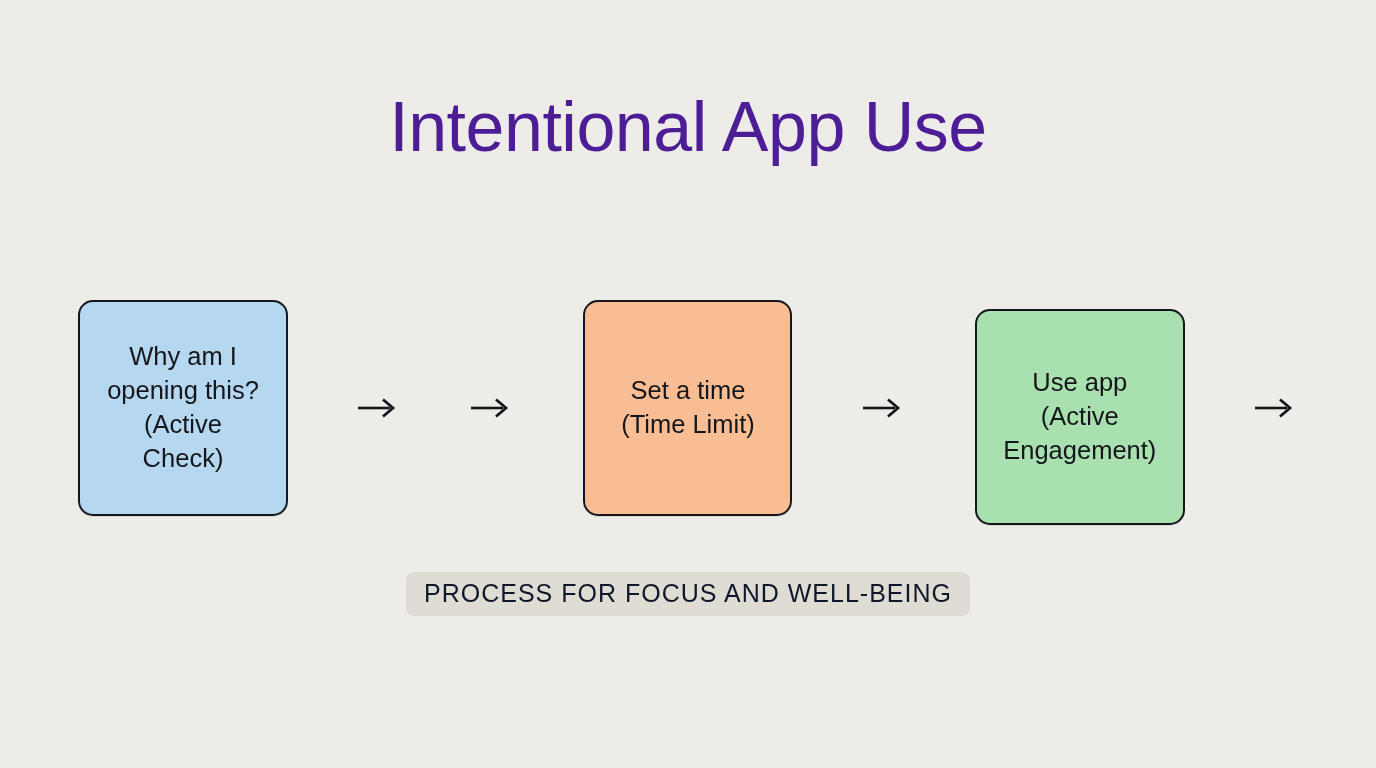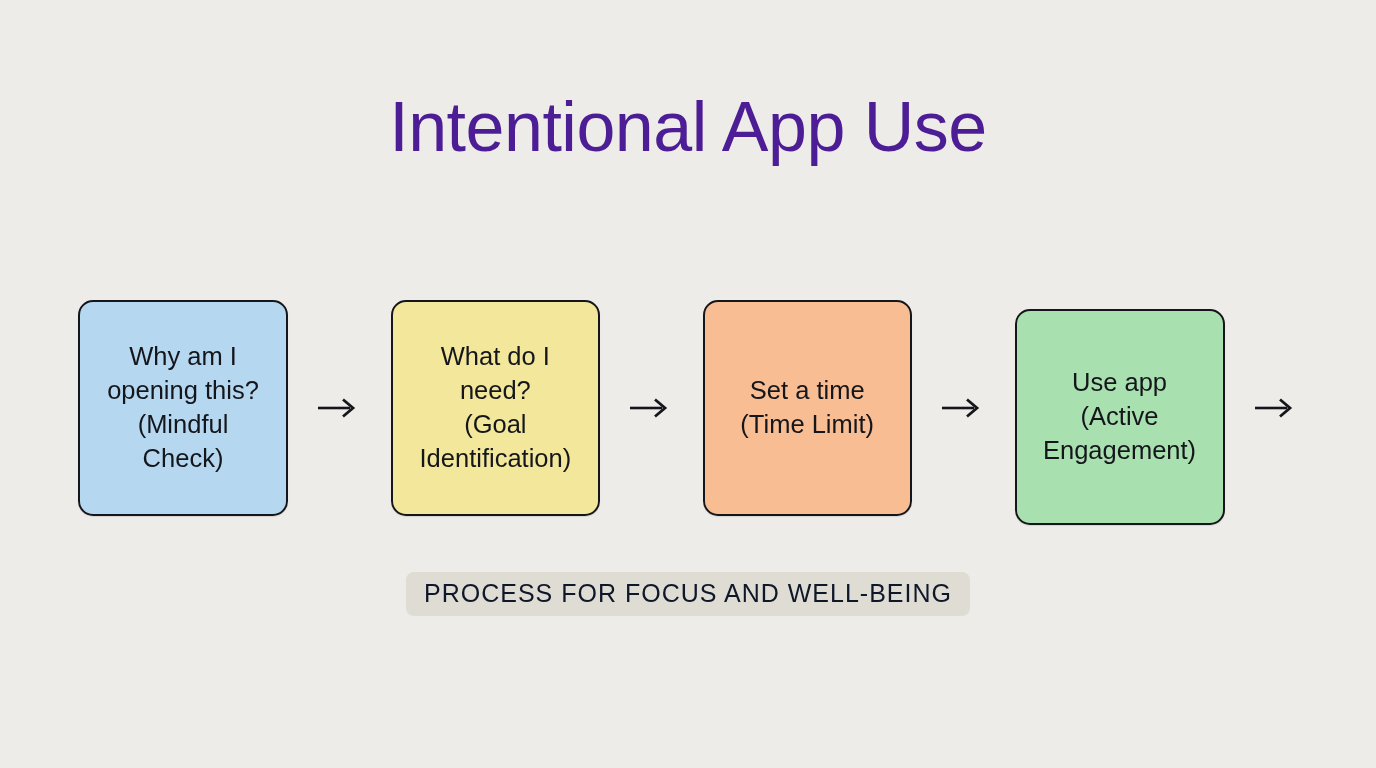--- a/index.html
+++ b/index.html
@@ -101,37 +101,31 @@
 
 <div class="canvas">
 
   <div class="title">Intentional App Use</div>
 
   <div class="flow">
 
     <div class="node n1">
       <span class="node-label">Why am I
 opening this?
-(Mindful
+(Active
 Check)</span>
     </div>
 
     <div class="arrow">
       <svg width="44" height="24" viewBox="0 0 44 24" aria-hidden="true">
         <path d="M1 12 H33" stroke="#15161b" stroke-width="2.6" fill="none" stroke-linecap="butt"></path>
         <path d="M26 3.5 L36 12 L26 20.5" stroke="#15161b" stroke-width="2.8" fill="none" stroke-linecap="butt" stroke-linejoin="miter"></path>
       </svg>
     </div>
 
-    <div class="node n2">
-      <span class="node-label">What do I
-need?
-(Goal
-Identification)</span>
-    </div>
 
     <div class="arrow">
       <svg width="44" height="24" viewBox="0 0 44 24" aria-hidden="true">
         <path d="M1 12 H33" stroke="#15161b" stroke-width="2.6" fill="none" stroke-linecap="butt"></path>
         <path d="M26 3.5 L36 12 L26 20.5" stroke="#15161b" stroke-width="2.8" fill="none" stroke-linecap="butt" stroke-linejoin="miter"></path>
       </svg>
     </div>
 
     <div class="node n3">
       <span class="node-label">Set a time

